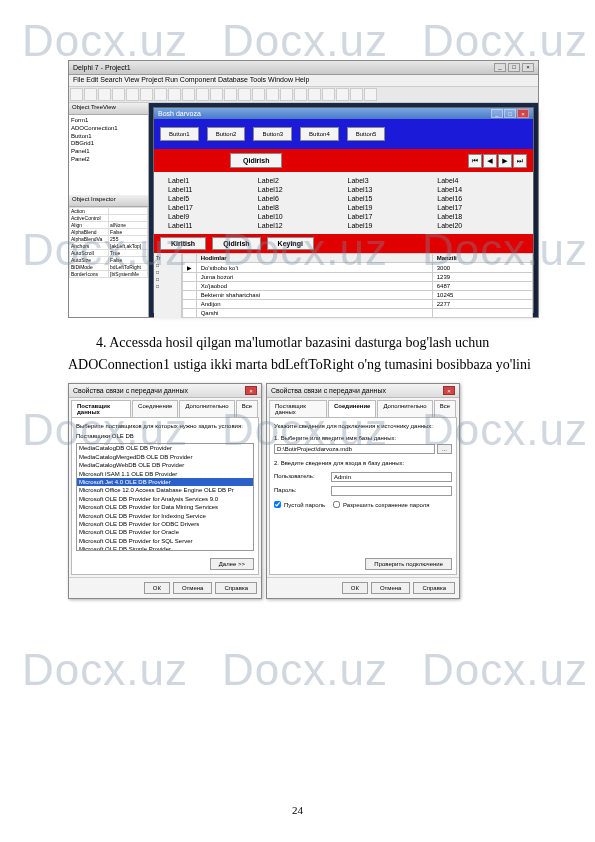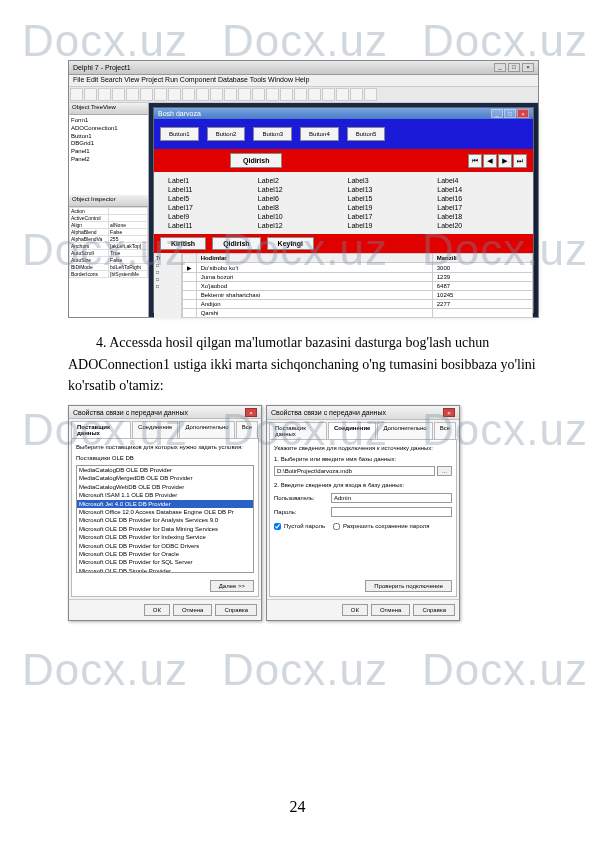--- a/index.html
+++ b/index.html
@@ -337,21 +337,21 @@
   }
   .radio-row, .check-row { display: flex; align-items: center; gap: 3px; margin: 1px 0; }
   .radio-row input, .check-row input { width: 7px; height: 7px; }
 
   .page-number {
     position: absolute;
     bottom: 26px;
     left: 0;
     width: 100%;
     text-align: center;
-    font-size: 16px;
+    font-size: 11px;
     font-family: "Times New Roman", serif;
   }
 </style>
 </head>
 <body>
 
 <div class="watermark wm1">Docx.uz</div>
 <div class="watermark wm2">Docx.uz</div>
 <div class="watermark wm3">Docx.uz</div>
 <div class="watermark wm4">Docx.uz</div>
@@ -583,22 +583,21 @@
             </tbody>
               </table>
           </div>
         </div>
       </div>
     </div>
   </div>
 
   <div class="body-text">
     <p class="indent"><span>4.  Accessda  hosil  qilgan  ma'lumotlar  bazasini  dasturga  bog'lash  uchun</span></p>
-    <p><span>ADOConnection1 ustiga ikki marta sichqonchaning o'ng tumasini bosibbaza yo'lini</span></p>
-    <p><span>ko'rsatib o'tamiz:</span></p>
+    <p><span>ADOConnection1 ustiga ikki marta bdLeftToRight o'ng tumasini bosibbaza yo'lini</span></p>
   </div>
 
   <div class="dialogs">
 
     <div class="dlg">
       <div class="dlg-title">
         <span>Свойства связи с передачи данных</span>
         <span class="close">×</span>
       </div>
       <div class="dlg-tabs">

